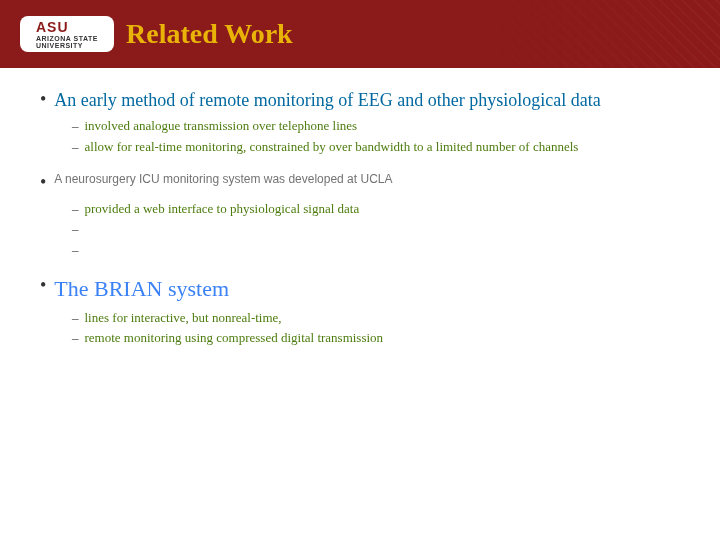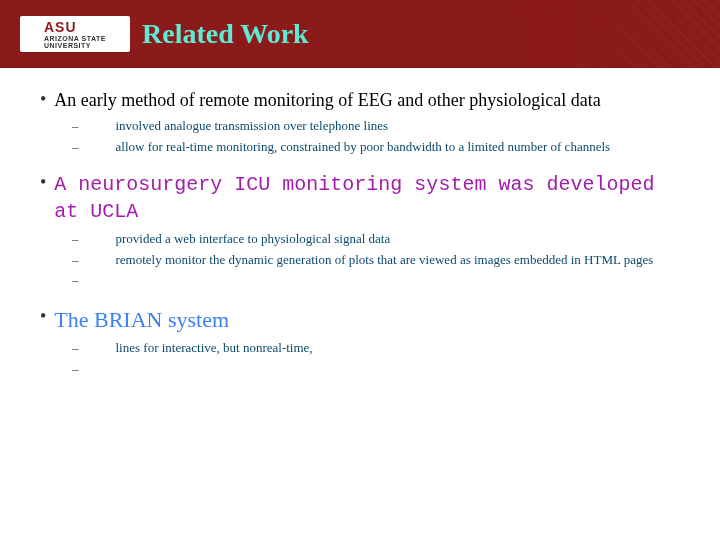--- a/index.html
+++ b/index.html
@@ -53,22 +53,22 @@
 
     .logo-area {
       display: flex;
       align-items: center;
       gap: 12px;
       z-index: 1;
     }
 
     .asu-logo {
       background: #ffffff;
-      padding: 3px 24px;
-      border-radius: 2px;
+      padding: 3px 16px;
+      border-radius: 8px;
       display: flex;
       flex-direction: column;
       align-items: flex-start;
     }
 
     .asu-logo-text-top {
       font-size: 14px;
       font-weight: 900;
       color: #8b1a1a;
       letter-spacing: 1px;
@@ -77,21 +77,21 @@
 
     .asu-logo-text-bottom {
       font-size: 7px;
       font-weight: bold;
       color: #333;
       font-family: Arial, sans-serif;
       letter-spacing: 0.5px;
     }
 
     .header-title {
-      color: #5eead4;
+      color: #eab308;
       font-size: 28px;
       font-weight: bold;
       font-family: 'Times New Roman', Times, serif;
       z-index: 1;
     }
 
     .content {
       flex: 1;
       padding: 20px 40px 15px 40px;
       display: flex;
@@ -112,21 +112,21 @@
 
     .bullet-dot {
       font-size: 18px;
       color: #333;
       line-height: 1.3;
       flex-shrink: 0;
     }
 
     .main-bullet-text {
       font-size: 18px;
-      color: #000000;
+      color: #0369a1;
       line-height: 1.35;
       font-family: 'Times New Roman', Times, serif;
     }
 
     .sub-bullets {
       padding-left: 32px;
       margin-top: 2px;
     }
 
     .sub-bullet {
@@ -138,31 +138,30 @@
 
     .sub-bullet-dash {
       font-size: 13px;
       color: #333;
       line-height: 1.5;
       flex-shrink: 0;
     }
 
     .sub-bullet-text {
       font-size: 13px;
-      color: #0c4a6e;
+      color: #4d7c0f;
       line-height: 1.5;
       font-family: 'Times New Roman', Times, serif;
-      margin-left: 31px;
     }
 
     .medium-bullet-text {
-      font-size: 20px;
-      color: #a21caf;
+      font-size: 12px;
+      color: #737373;
       line-height: 1.35;
-      font-family: Liberation Mono, monospace;
+      font-family: Liberation Sans, sans-serif;
     }
 
     .large-bullet-text {
       font-size: 22px;
       color: #3b82f6;
       line-height: 1.35;
       font-family: 'Times New Roman', Times, serif;
     }
   </style>
 </head>
@@ -189,55 +188,55 @@
         <span class="bullet-dot">•</span>
         <span class="main-bullet-text">An early method of remote monitoring of EEG and other physiological data</span>
       </div>
       <div class="sub-bullets">
         <div class="sub-bullet">
           <span class="sub-bullet-dash">–</span>
           <span class="sub-bullet-text">involved analogue transmission over telephone lines</span>
         </div>
         <div class="sub-bullet">
           <span class="sub-bullet-dash">–</span>
-          <span class="sub-bullet-text">allow for real-time monitoring, constrained by poor bandwidth to a limited number of channels</span>
+          <span class="sub-bullet-text">allow for real-time monitoring, constrained by over bandwidth to a limited number of channels</span>
         </div>
       </div>
     </div>
 
     <div class="bullet-section">
       <div class="main-bullet">
         <span class="bullet-dot">•</span>
         <span class="medium-bullet-text">A neurosurgery ICU monitoring system was developed at UCLA</span>
       </div>
       <div class="sub-bullets">
         <div class="sub-bullet">
           <span class="sub-bullet-dash">–</span>
           <span class="sub-bullet-text">provided a web interface to physiological signal data</span>
         </div>
         <div class="sub-bullet">
           <span class="sub-bullet-dash">–</span>
-          <span class="sub-bullet-text">remotely monitor the dynamic generation of plots that are viewed as images embedded in HTML pages</span>
         </div>
         <div class="sub-bullet">
           <span class="sub-bullet-dash">–</span>
         </div>
       </div>
     </div>
 
     <div class="bullet-section">
       <div class="main-bullet">
         <span class="bullet-dot">•</span>
         <span class="large-bullet-text">The BRIAN system</span>
       </div>
       <div class="sub-bullets">
         <div class="sub-bullet">
           <span class="sub-bullet-dash">–</span>
           <span class="sub-bullet-text">lines for interactive, but nonreal-time,</span>
         </div>
         <div class="sub-bullet">
           <span class="sub-bullet-dash">–</span>
+          <span class="sub-bullet-text">remote monitoring using compressed digital transmission</span>
         </div>
       </div>
     </div>
 
   </div>
 </div>
 
 </body></html>

